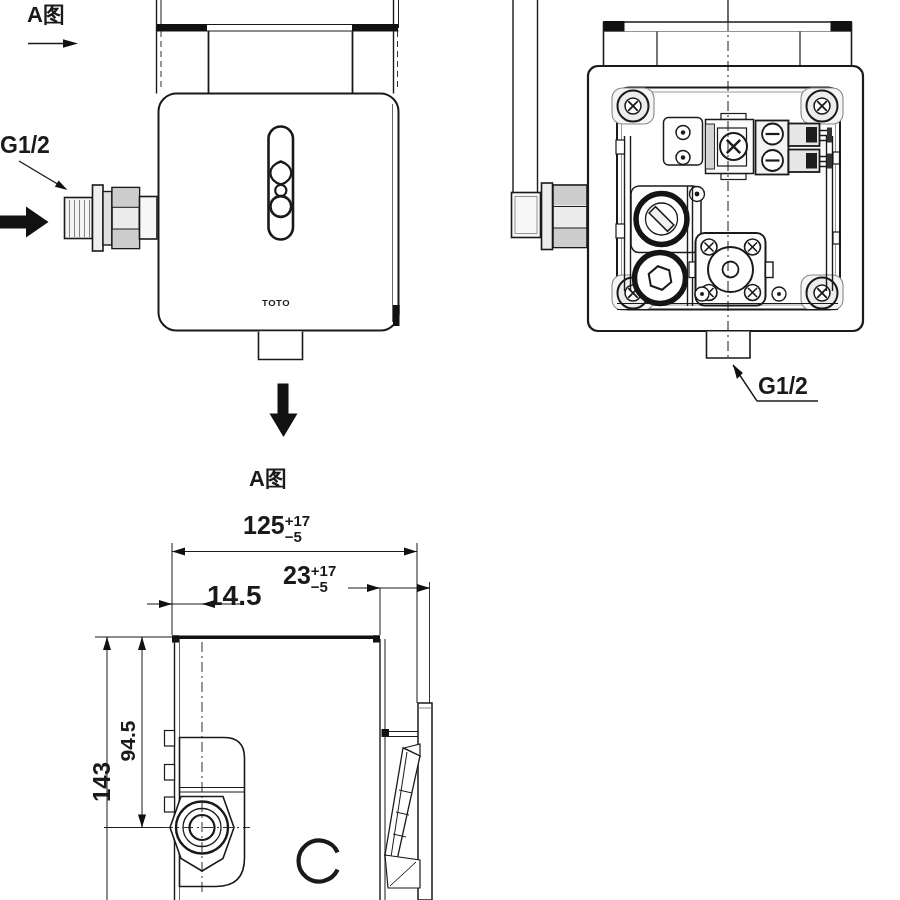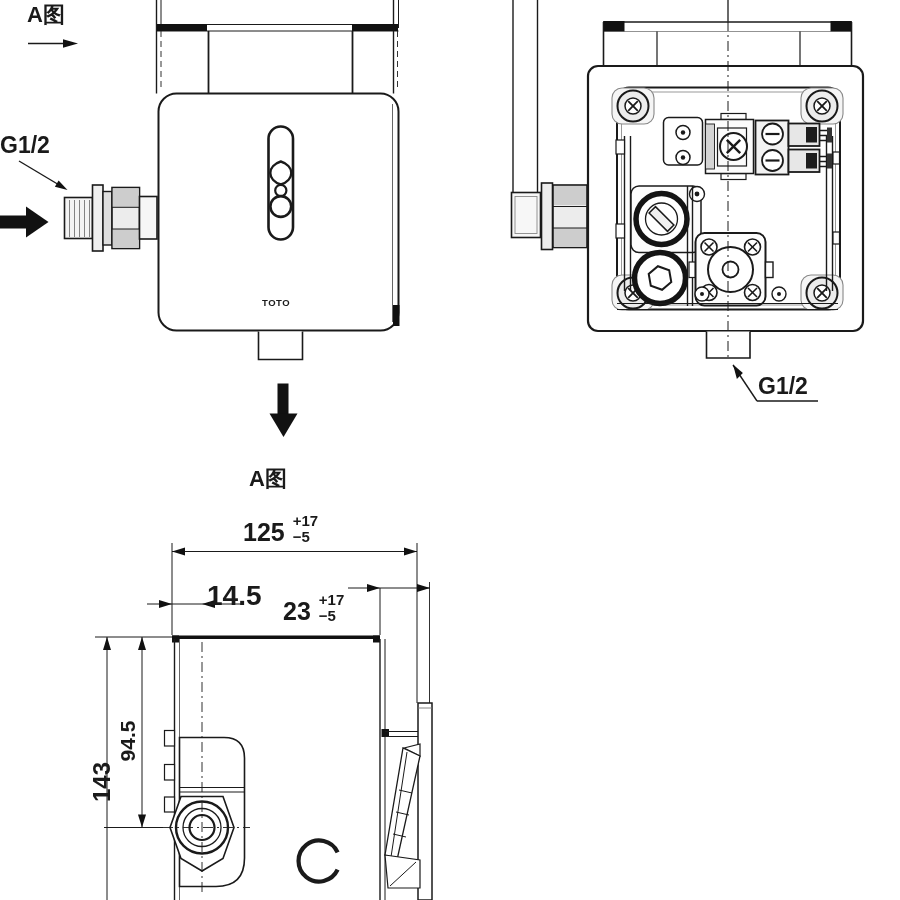--- a/index.html
+++ b/index.html
@@ -1,23 +1,23 @@
 <!DOCTYPE html>
 <html><head>
 <meta charset="utf-8">
 <style>
   html,body{margin:0;padding:0;background:#fff;}
   #canvas{position:relative;width:900px;height:900px;background:#fff;overflow:hidden;
           font-family:"Liberation Sans", sans-serif;color:#1a1a1a;}
   #lineart{position:absolute;left:0;top:0;}
   .lbl{position:absolute;white-space:nowrap;font-weight:bold;color:#1a1a1a;}
-  .dim-row{display:flex;align-items:flex-end;}
+  .dim-row{display:flex;align-items:flex-start;}
   .dim-main{font-size:25px;font-weight:bold;line-height:1;}
   .dim-main.small{font-size:28px;}
-  .tol{display:flex;flex-direction:column;margin-left:8px;}
+  .tol{display:flex;flex-direction:column;margin-left:0;}
   .tol span{font-size:15px;font-weight:bold;line-height:1.05;}
   .rot{display:flex;align-items:center;justify-content:center;transform:rotate(-90deg);}
 </style>
 </head>
 <body>
 
 <div id="canvas">
 
 <svg id="lineart" width="900" height="900" viewBox="0 0 900 900" fill="none" stroke="#1a1a1a" stroke-width="1.5">
 
@@ -364,21 +364,21 @@
 <div class="lbl" style="left:249px;top:464px;font-size:22px;">A图</div>
 
 <div class="lbl dim-row" style="left:243px;top:513px;">
   <span class="dim-main">125</span>
   <span class="tol">
     <span>+17</span>
     <span>−5</span>
   </span>
 </div>
 
-<div class="lbl dim-row" style="left:283px;top:592px;">
+<div class="lbl dim-row" style="left:283px;top:563px;">
   <span class="dim-main">23</span>
   <span class="tol">
     <span>+17</span>
     <span>−5</span>
   </span>
 </div>
 
 <div class="lbl dim-main small" style="position:absolute;left:207px;top:582px;">14.5</div>
 
 <div class="lbl rot" style="left:83px;top:730px;width:90px;height:22px;font-size:21px;">94.5</div>

